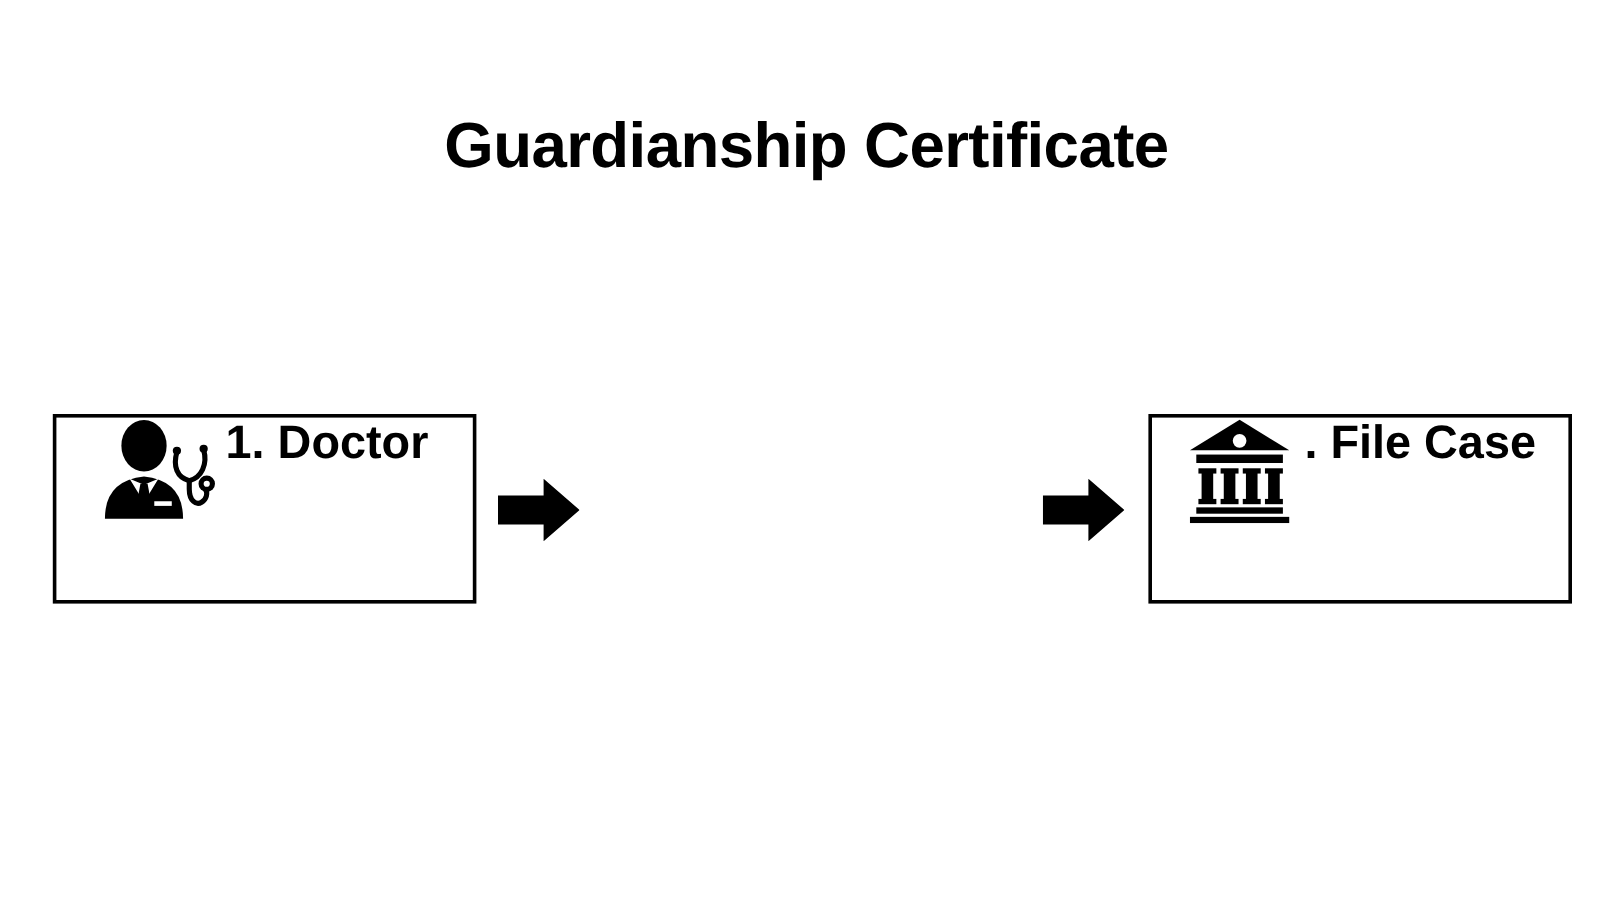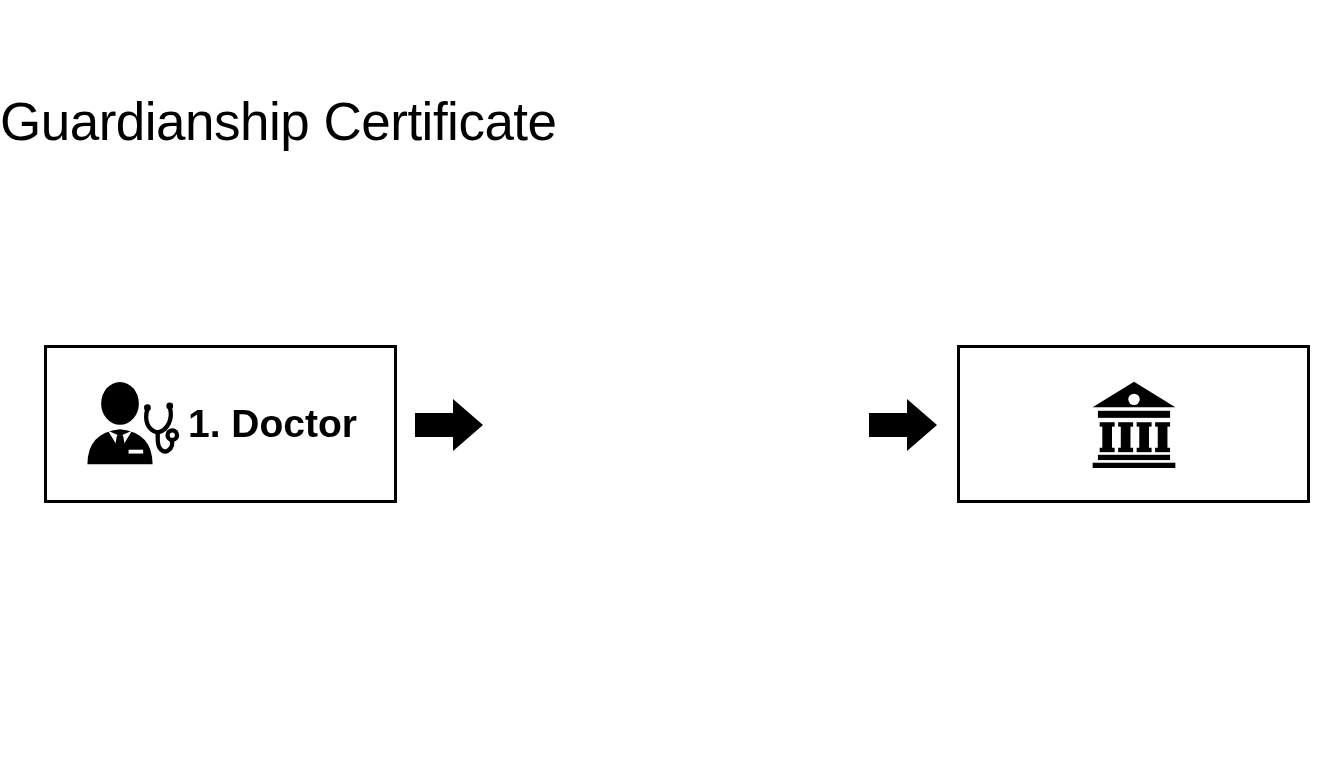--- a/index.html
+++ b/index.html
@@ -17,35 +17,36 @@
   }
   .canvas {
     position: relative;
     width: 1344px; height: 768px;
     background: var(--background);
   }
   .title {
     position: absolute;
     top: 88px; left: 0;
     width: 100%;
+    text-align: center;
     font-size: 53px;
     line-height: 67px;
-    font-weight: 400;
+    font-weight: 700;
     letter-spacing: -0.5px;
     color: var(--ink);
   }
   .title .title-line { display: block; }
   .step-box {
     position: absolute;
     top: 345px;
     height: 158px;
     border: 3px solid var(--box-border);
     background: var(--background);
     display: flex;
-    align-items: center;
+    align-items: flex-start;
     justify-content: center;
     gap: 8px;
   }
   .box-1 { left: 44px;  width: 353px; }
   .box-2 { left: 501px; width: 348px; }
   .box-3 { left: 957px; width: 353px; }
   .step-label {
     font-size: 39px;
     font-weight: 700;
     white-space: nowrap;
@@ -126,15 +127,16 @@
           <rect x="56" y="50" width="11" height="29"></rect>
           <rect x="53" y="77" width="17" height="5"></rect>
           <rect x="74" y="48" width="17" height="5"></rect>
           <rect x="77" y="50" width="11" height="29"></rect>
           <rect x="74" y="77" width="17" height="5"></rect>
         </g>
         <rect x="9" y="85" width="82" height="6" fill="#000"></rect>
         <rect x="3" y="94" width="94" height="6" fill="#000"></rect>
       </svg>
     </span>
+    <span class="step-label">. File Case</span>
   </div>
 
 </div>
 
 </body></html>

